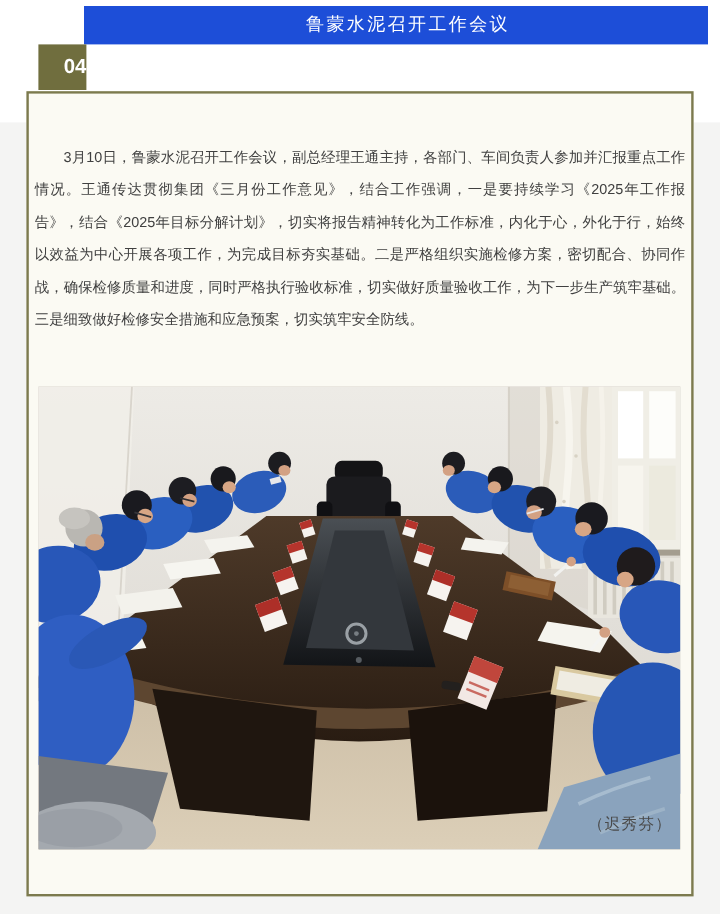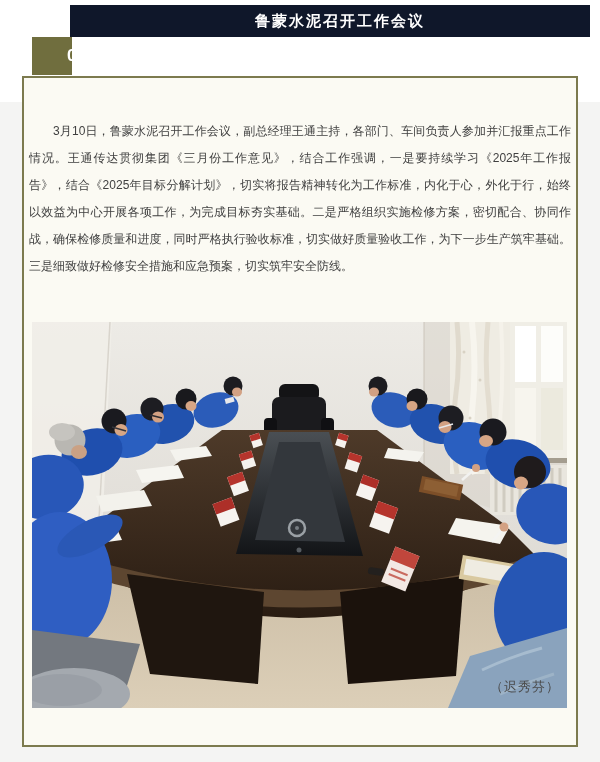--- a/index.html
+++ b/index.html
@@ -15,40 +15,39 @@
   .page-bg-lower {
     position: absolute;
     left: 0; top: 102px;
     width: 600px; height: 660px;
     background: #f4f4f3;
   }
   .banner {
     position: absolute;
     left: 70px; top: 5px;
     width: 520px; height: 32px;
-    background: #0f172a;
+    background: #1d4ed8;
     color: #ffffff;
     font-size: 15px;
-    font-weight: bold;
+    font-weight: normal;
     letter-spacing: 2px;
     line-height: 32px;
     text-align: center;
     padding-left: 20px;
   }
   .badge {
     position: absolute;
     left: 32px; top: 37px;
     width: 40px; height: 38px;
     background: #706e3e;
     color: #ffffff;
     font-size: 17px;
     font-weight: bold;
     line-height: 38px;
-    text-align: left;
-    padding-left: 35px;
+    text-align: right;
   }
   .frame {
     position: absolute;
     left: 22px; top: 76px;
     width: 556px; height: 671px;
     border: 2px solid #7c7a4e;
     background: #fbfaf3;
   }
   .para {
     margin: 40px 5px 0 5px;

